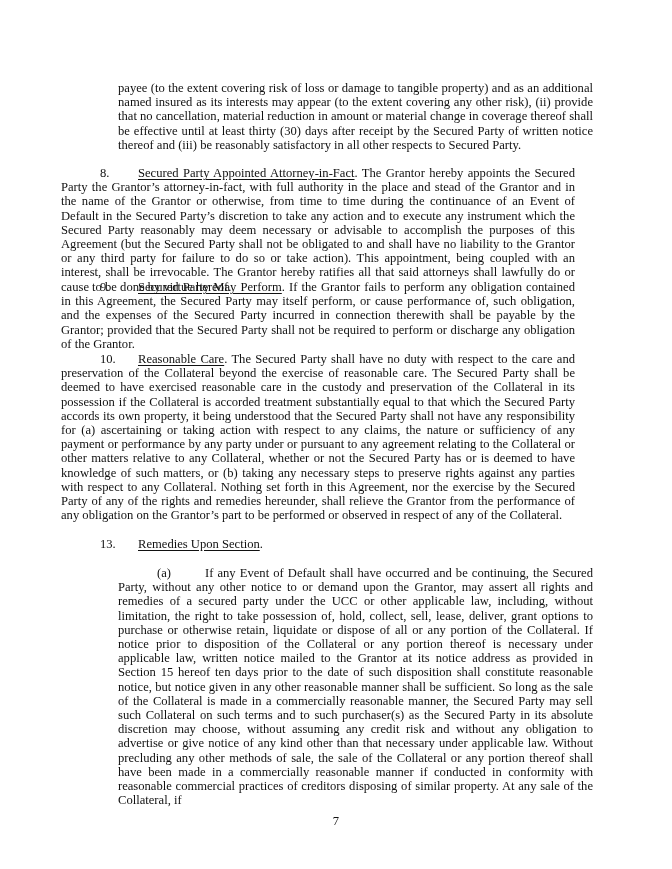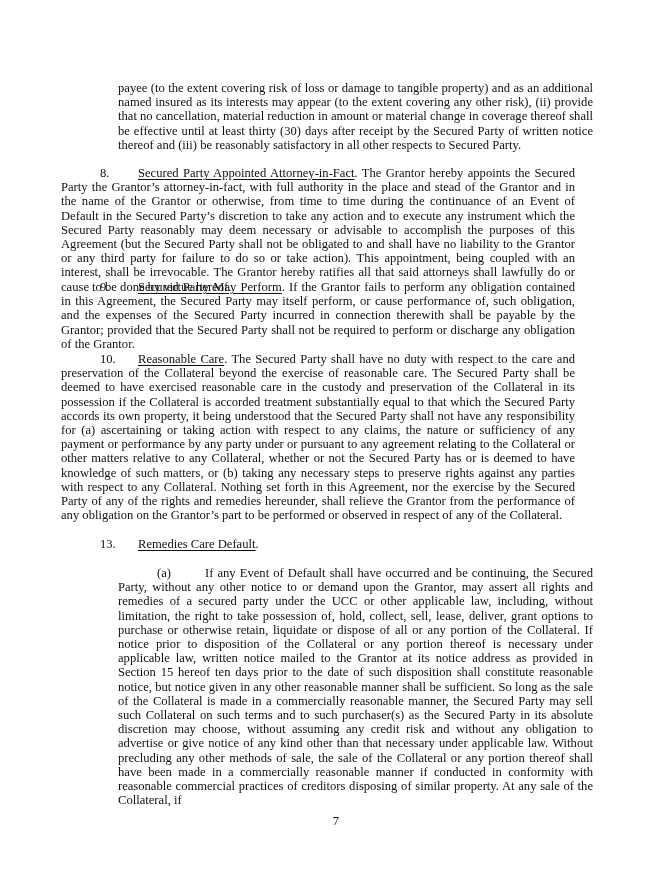--- a/index.html
+++ b/index.html
@@ -24,18 +24,18 @@
 <div class="page">
 
   <div class="blk ind" style="top:81px;">payee (to the extent covering risk of loss or damage to tangible property) and as an additional named insured as its interests may appear (to the extent covering any other risk), (ii) provide that no cancellation, material reduction in amount or material change in coverage thereof shall be effective until at least thirty (30) days after receipt by the Secured Party of written notice thereof and (iii) be reasonably satisfactory in all other respects to Secured Party.</div>
 
   <div class="blk wide para-first" style="top:166px;"><span class="num">8.</span><u>Secured Party Appointed Attorney-in-Fact</u><span>. The Grantor hereby appoints the Secured Party the Grantor’s attorney-in-fact, with full authority in the place and stead of the Grantor and in the name of the Grantor or otherwise, from time to time during the continuance of an Event of Default in the Secured Party’s discretion to take any action and to execute any instrument which the Secured Party reasonably may deem necessary or advisable to accomplish the purposes of this Agreement (but the Secured Party shall not be obligated to and shall have no liability to the Grantor or any third party for failure to do so or take action). This appointment, being coupled with an interest, shall be irrevocable. The Grantor hereby ratifies all that said attorneys shall lawfully do or cause to be done by virtue hereof.</span></div>
 
   <div class="blk wide para-first" style="top:280px;"><span class="num">9.</span><u>Secured Party May Perform</u><span>. If the Grantor fails to perform any obligation contained in this Agreement, the Secured Party may itself perform, or cause performance of, such obligation, and the expenses of the Secured Party incurred in connection therewith shall be payable by the Grantor; provided that the Secured Party shall not be required to perform or discharge any obligation of the Grantor.</span></div>
 
   <div class="blk wide para-first" style="top:352px;"><span class="num">10.</span><u>Reasonable Care</u><span>. The Secured Party shall have no duty with respect to the care and preservation of the Collateral beyond the exercise of reasonable care. The Secured Party shall be deemed to have exercised reasonable care in the custody and preservation of the Collateral in its possession if the Collateral is accorded treatment substantially equal to that which the Secured Party accords its own property, it being understood that the Secured Party shall not have any responsibility for (a) ascertaining or taking action with respect to any claims, the nature or sufficiency of any payment or performance by any party under or pursuant to any agreement relating to the Collateral or other matters relative to any Collateral, whether or not the Secured Party has or is deemed to have knowledge of such matters, or (b) taking any necessary steps to preserve rights against any parties with respect to any Collateral. Nothing set forth in this Agreement, nor the exercise by the Secured Party of any of the rights and remedies hereunder, shall relieve the Grantor from the performance of any obligation on the Grantor’s part to be performed or observed in respect of any of the Collateral.</span></div>
 
-  <div class="blk wide para-first" style="top:537px;"><span class="num">13.</span><u>Remedies Care Default</u><span>.</span></div>
+  <div class="blk wide para-first" style="top:537px;"><span class="num">13.</span><u>Remedies Upon Section</u><span>.</span></div>
 
   <div class="blk ind" style="top:566px; text-indent:39px;"><span class="numa" style="text-indent:0;">(a)</span><span>If any Event of Default shall have occurred and be continuing, the Secured Party, without any other notice to or demand upon the Grantor, may assert all rights and remedies of a secured party under the UCC or other applicable law, including, without limitation, the right to take possession of, hold, collect, sell, lease, deliver, grant options to purchase or otherwise retain, liquidate or dispose of all or any portion of the Collateral. If notice prior to disposition of the Collateral or any portion thereof is necessary under applicable law, written notice mailed to the Grantor at its notice address as provided in Section 15 hereof ten days prior to the date of such disposition shall constitute reasonable notice, but notice given in any other reasonable manner shall be sufficient. So long as the sale of the Collateral is made in a commercially reasonable manner, the Secured Party may sell such Collateral on such terms and to such purchaser(s) as the Secured Party in its absolute discretion may choose, without assuming any credit risk and without any obligation to advertise or give notice of any kind other than that necessary under applicable law. Without precluding any other methods of sale, the sale of the Collateral or any portion thereof shall have been made in a commercially reasonable manner if conducted in conformity with reasonable commercial practices of creditors disposing of similar property. At any sale of the Collateral, if</span></div>
 
   <div class="pagenum">7</div>
 </div>
 
 </body></html>

